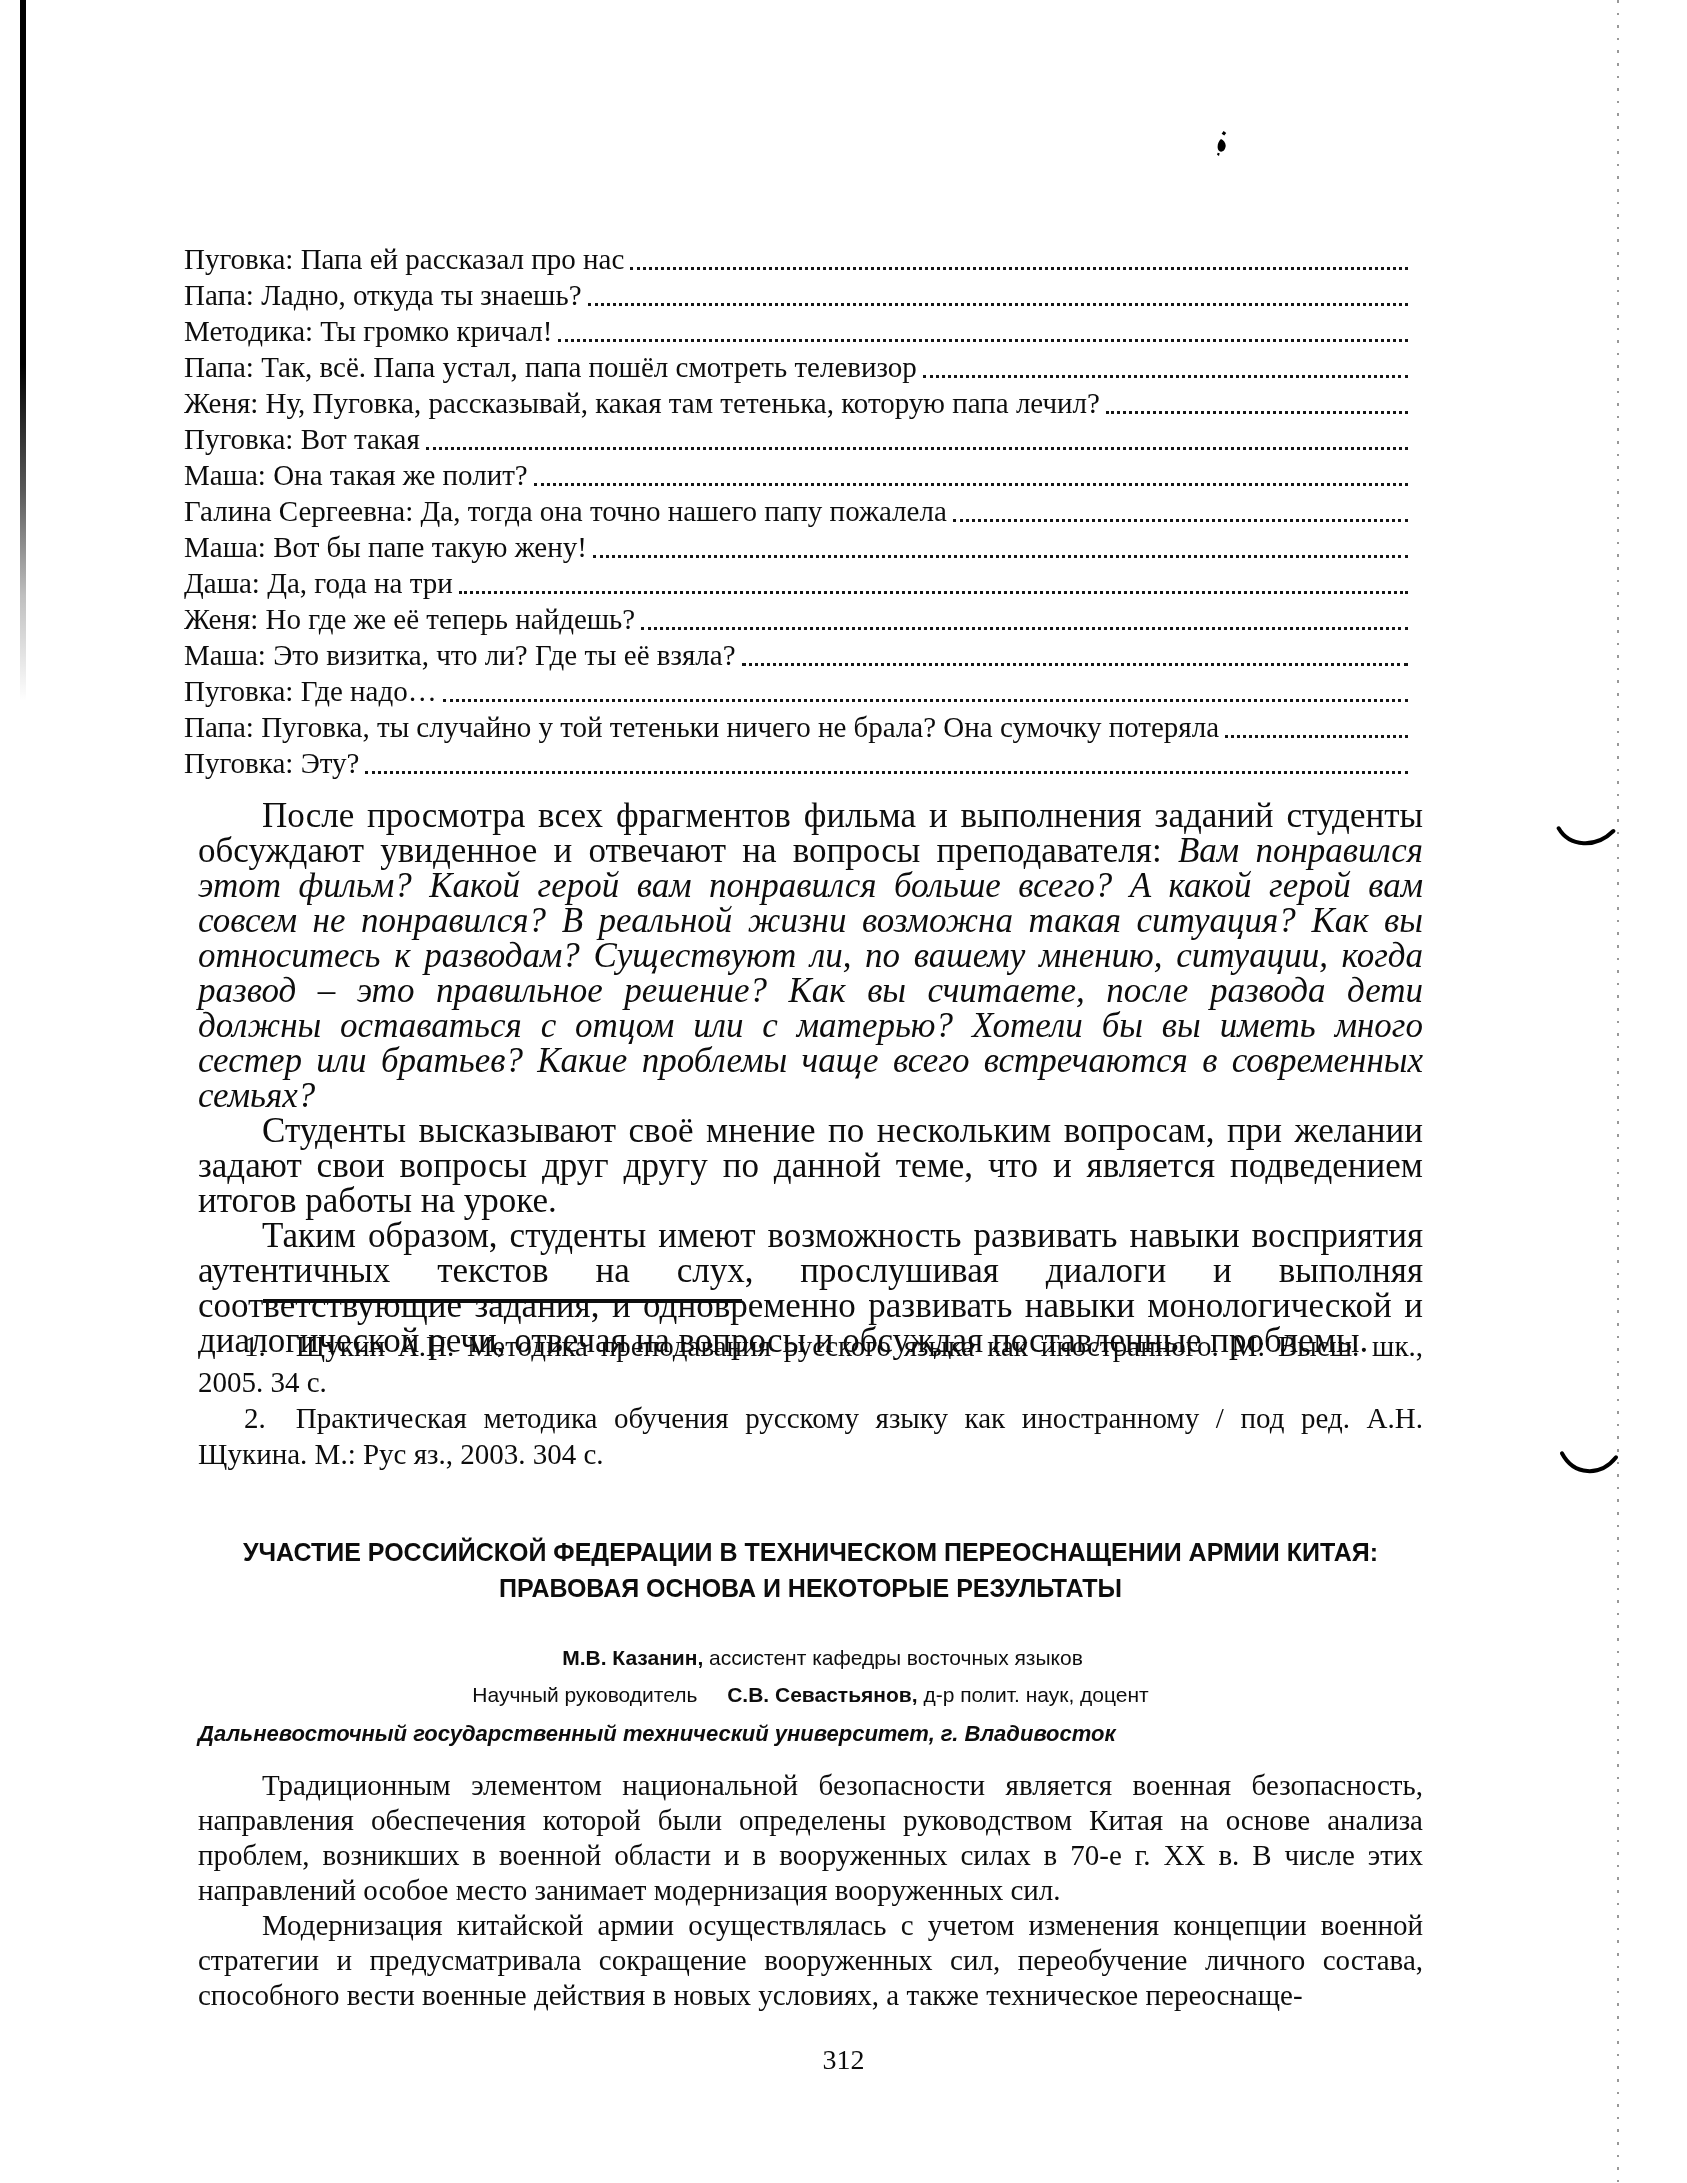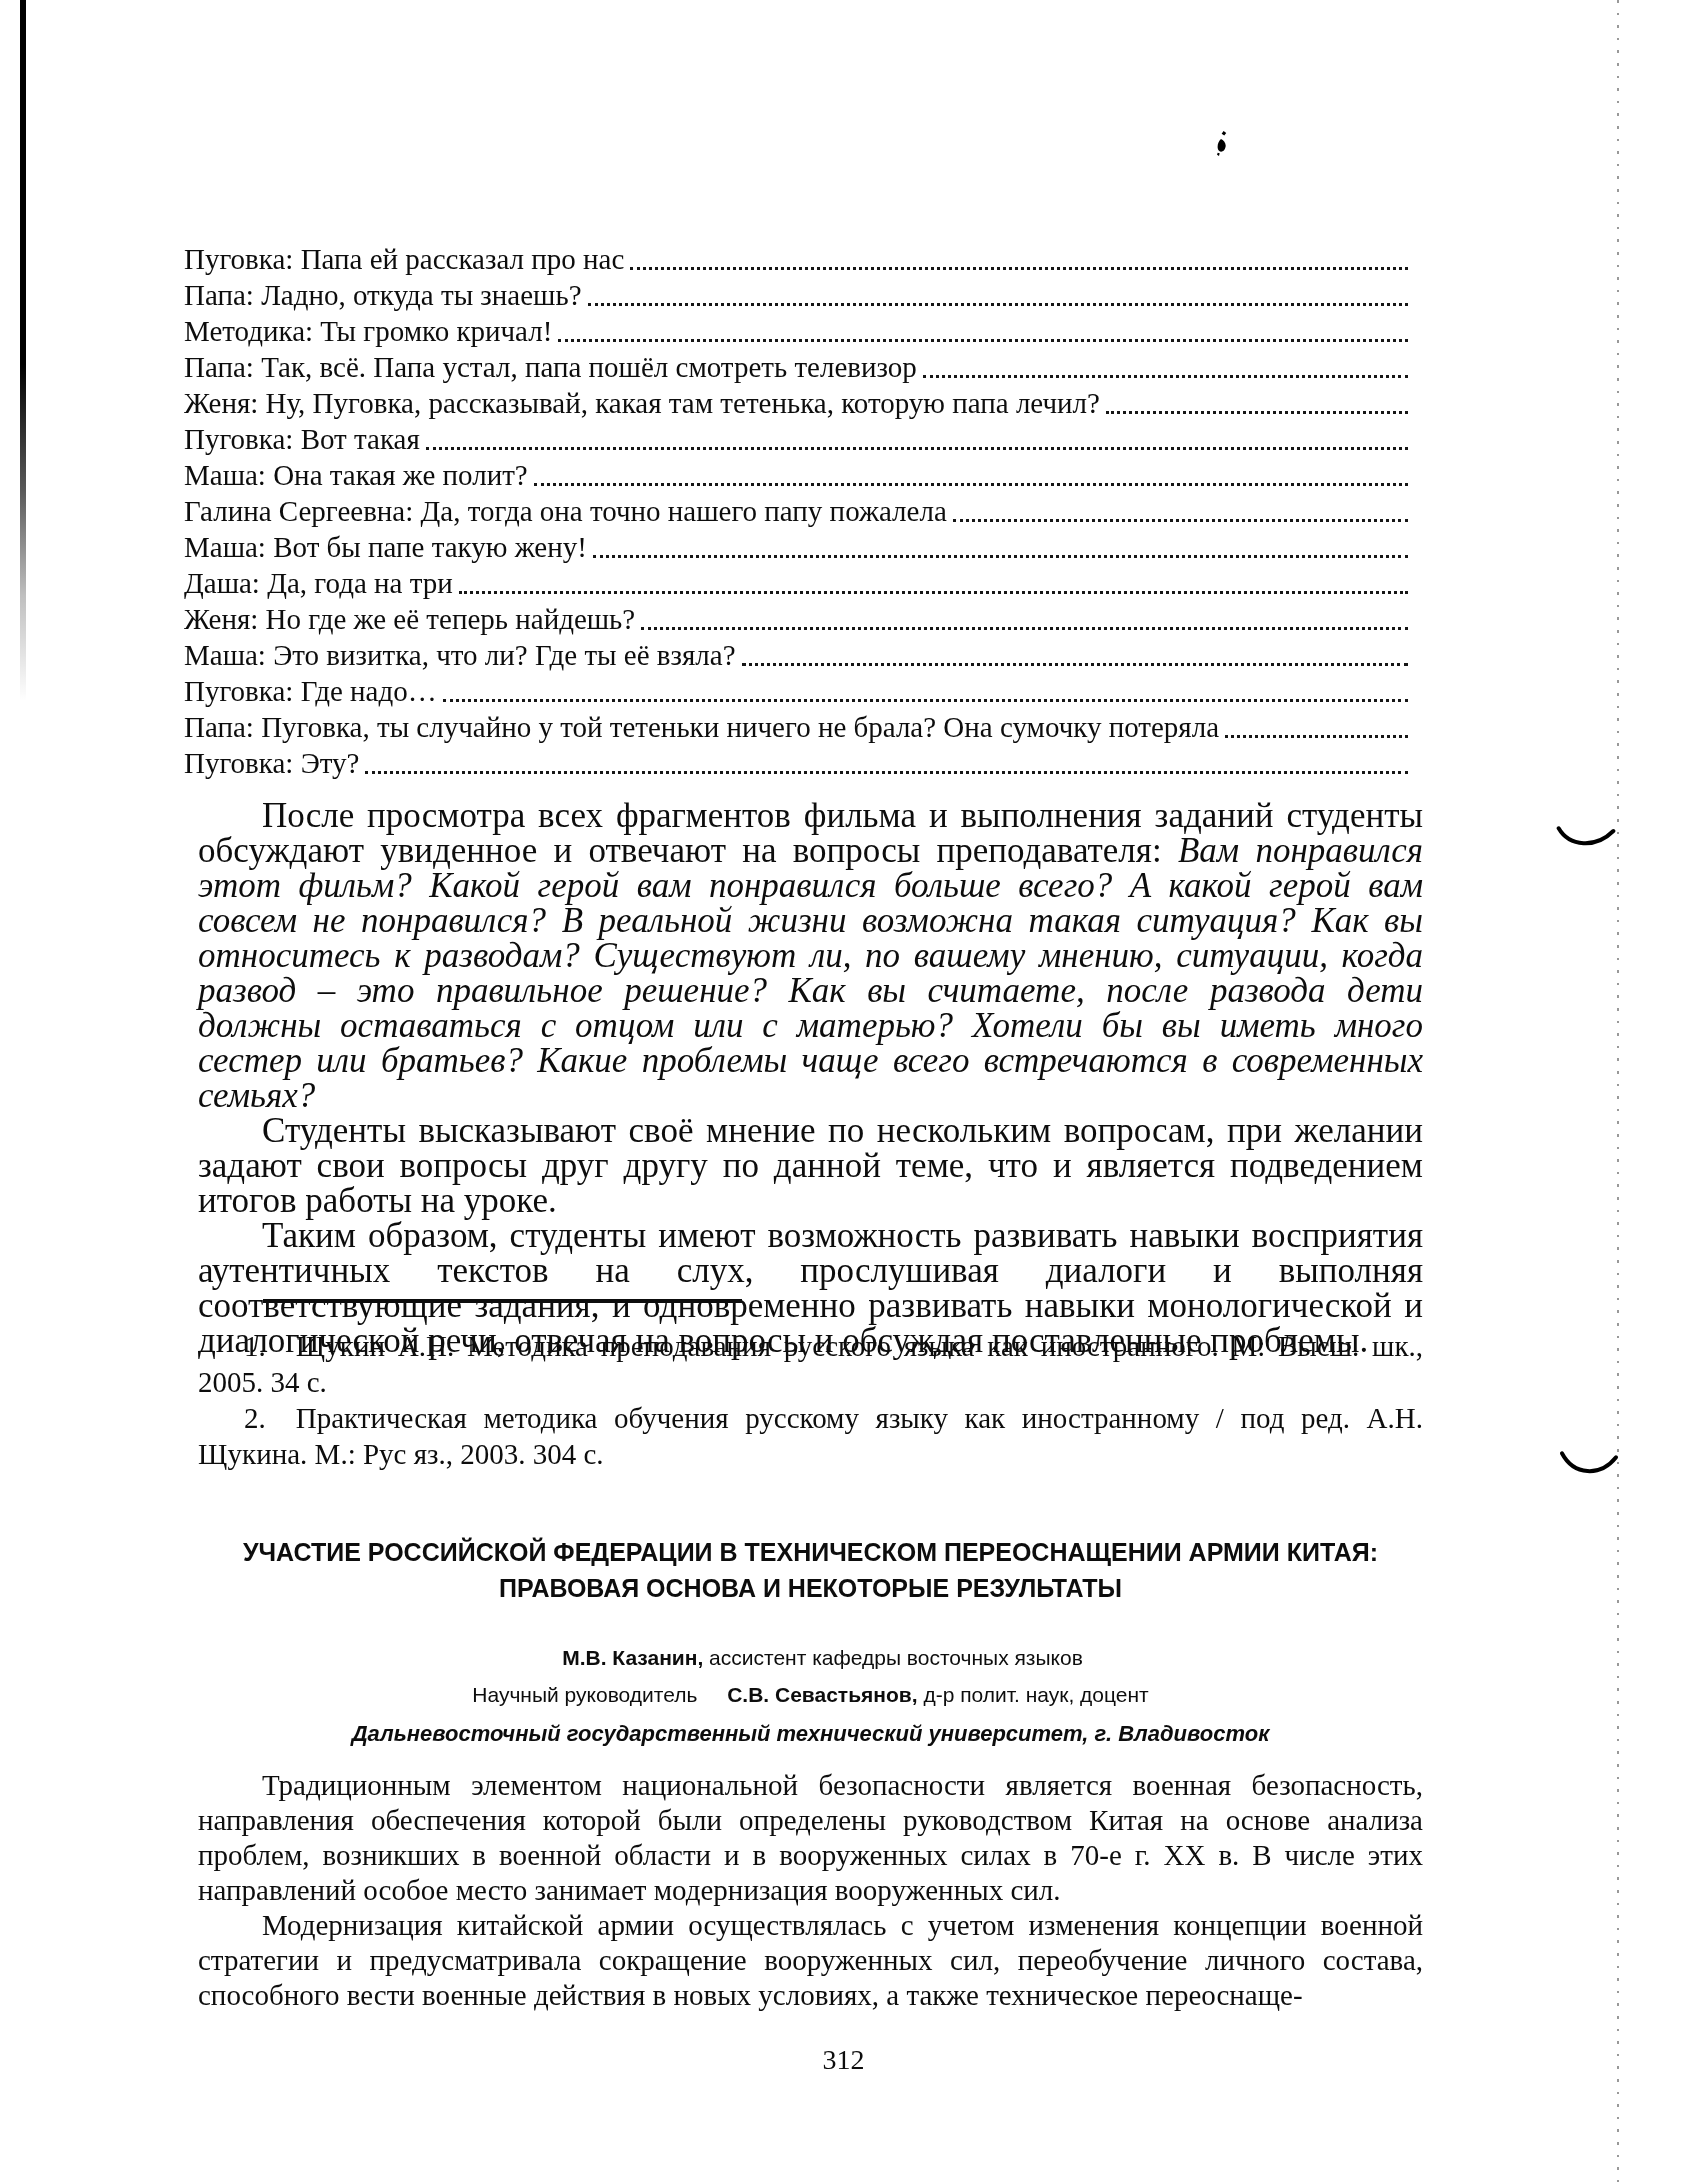--- a/index.html
+++ b/index.html
@@ -59,21 +59,21 @@
   .authors{
     position:absolute;left:198px;top:1639px;width:1225px;
     font-family:"Liberation Sans", sans-serif;
     font-size:21px;line-height:37px;text-align:center;
   }
   .authors b{font-weight:bold;margin-left:24px;}
   .affiliation{
     position:absolute;left:198px;top:1721px;width:1225px;
     font-family:"Liberation Sans", sans-serif;
     font-weight:bold;font-style:italic;
-    font-size:22px;text-align:center;
+    font-size:22px;text-align:left;
   }
   
   .art-body{
     position:absolute;left:198px;top:1768px;width:1225px;
     font-size:29px;line-height:35px;text-align:justify;
   }
   .art-body p{margin:0;text-indent:64px;}
   
   .pagenum{
     position:absolute;left:0;top:2044px;width:1687px;

